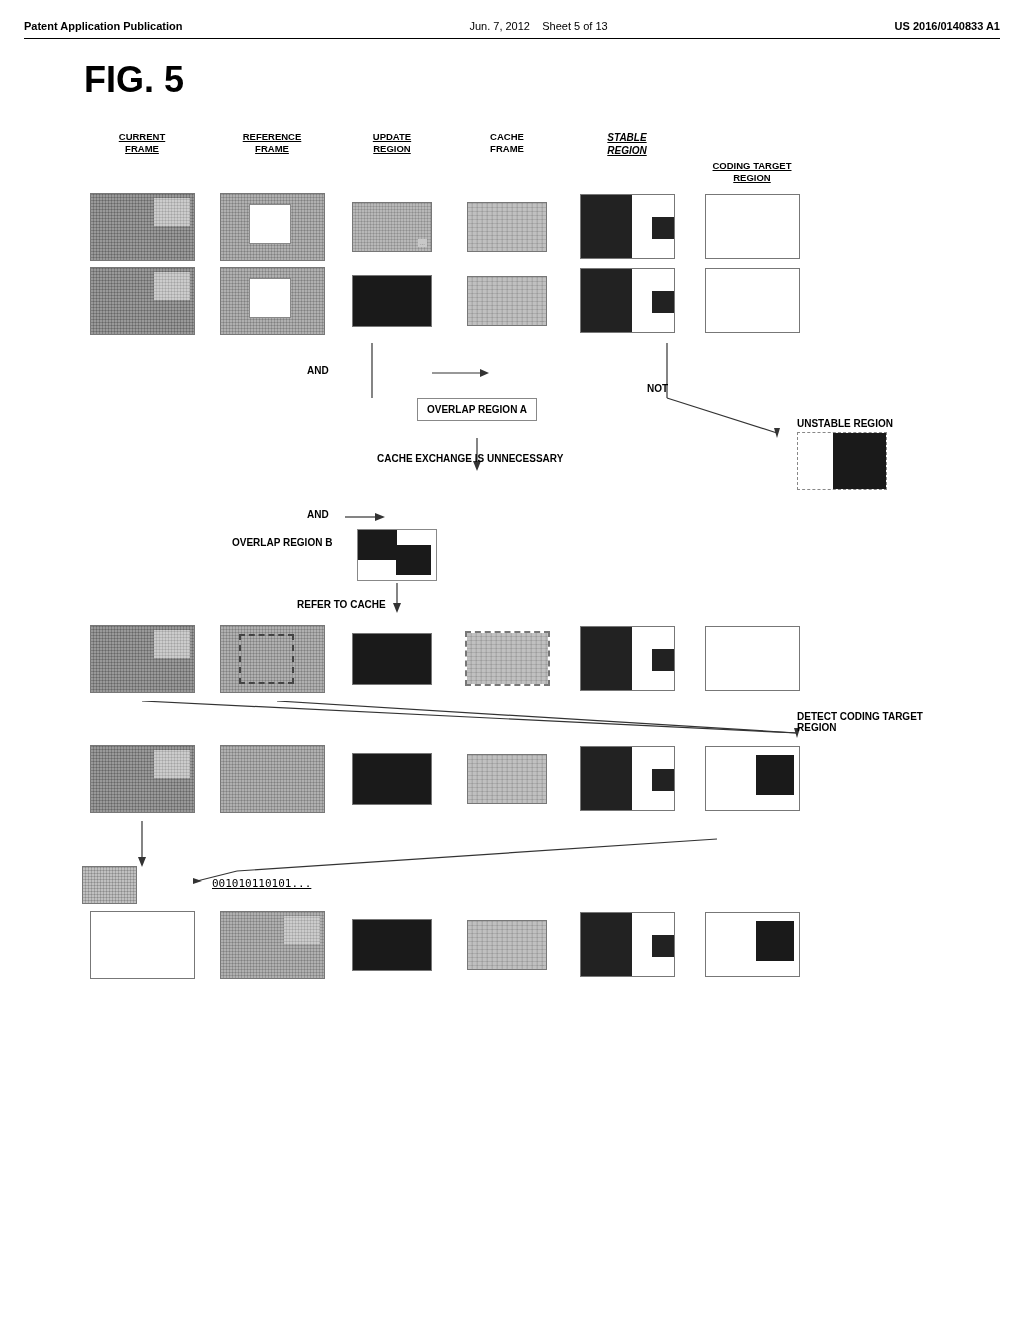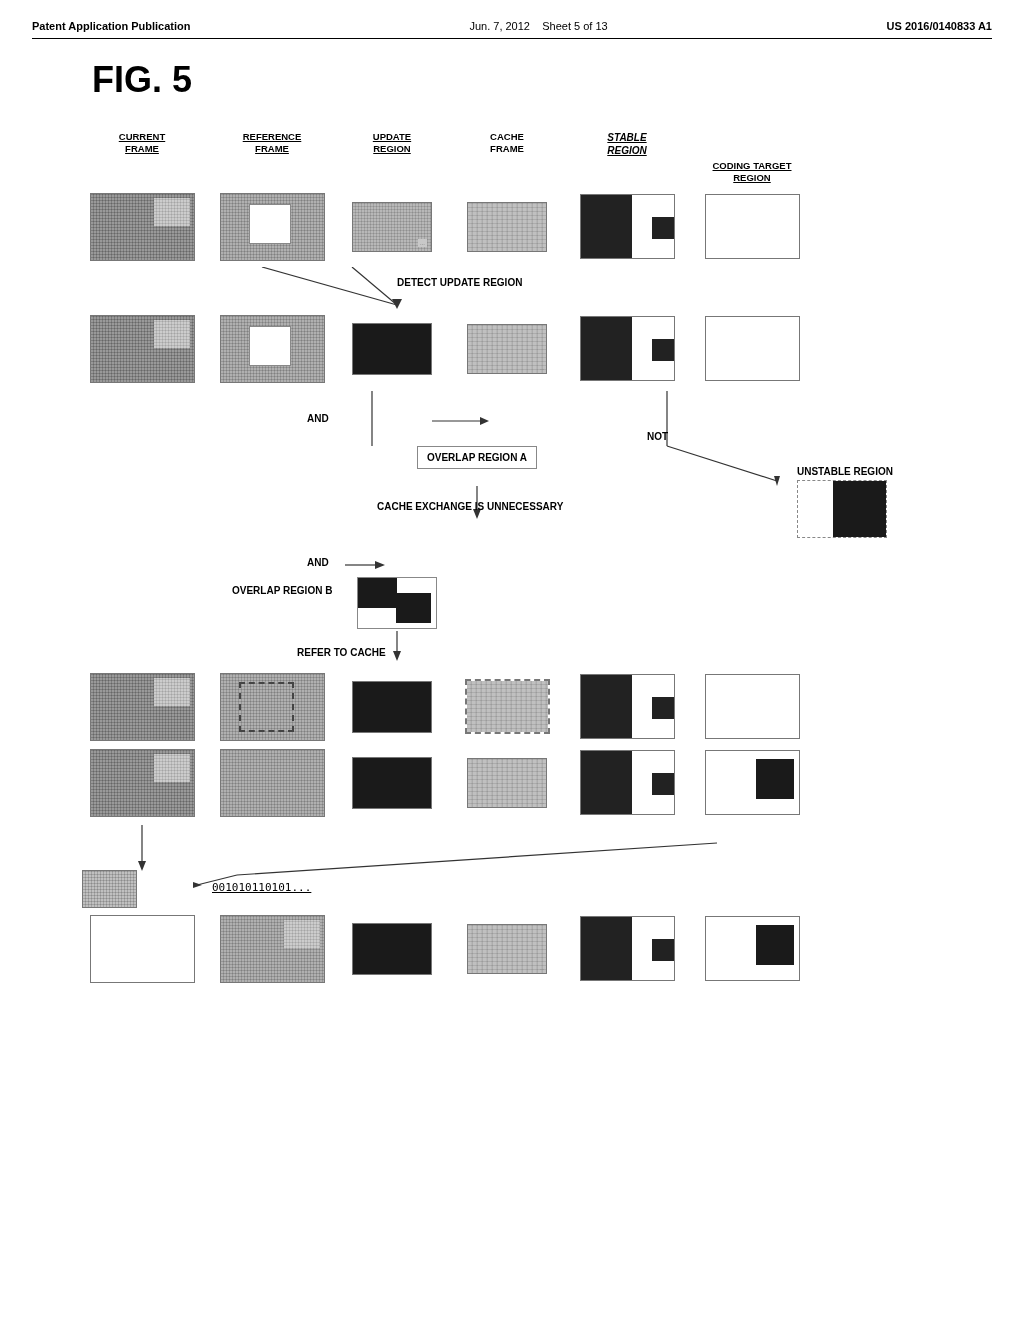--- a/index.html
+++ b/index.html
@@ -8,21 +8,21 @@
       min-height: 1320px;
       background: #fff;
       font-family: Arial, sans-serif;
       font-size: 12px;
       color: #000;
     }
 
     .page {
       width: 1024px;
       min-height: 1320px;
-      padding: 20px 32px;
+      padding: 20px 24px;
       position: relative;
     }
 
     
     .header {
       display: flex;
       justify-content: space-between;
       align-items: flex-start;
       border-bottom: 1px solid #000;
       padding-bottom: 6px;
@@ -120,31 +120,20 @@
 
           <div style="position:absolute;right:0;top:22px;width:22px;height:22px;background:#222;"></div>
         </div>
       </div>
 
       <div style="width:130px; display:flex; justify-content:center;">
         <div style="width:95px; height:65px; border:1px solid #777; background:white;"></div>
       </div>
     </div>
 
-    <div style="position:relative; height:46px; margin-bottom:2px;">
-
-      <svg width="870" height="46" style="position:absolute;top:0;left:0;">
-
-        <line x1="185" y1="0" x2="320" y2="38" stroke="#333" stroke-width="1.2"></line>
-        <line x1="275" y1="0" x2="320" y2="38" stroke="#333" stroke-width="1.2"></line>
-        <polygon points="320,42 315,32 325,32" fill="#333"></polygon>
-      </svg>
-      <div style="position:absolute; left:320px; top:10px; font-size:10px; font-weight:bold;">DETECT UPDATE
-REGION</div>
-    </div>
 
     <div style="display:flex; align-items:center; margin-bottom:8px;">
       <div style="width:130px; display:flex; justify-content:center;">
         <div style="width:105px; height:68px; border:1px solid #777; position:relative; overflow:hidden;">
           <div style="width:100%;height:100%;background:#999;background-image:repeating-linear-gradient(0deg,transparent,transparent 2px,rgba(0,0,0,0.18) 2px,rgba(0,0,0,0.18) 3px),repeating-linear-gradient(90deg,transparent,transparent 2px,rgba(0,0,0,0.18) 2px,rgba(0,0,0,0.18) 3px);"></div>
           <div style="position:absolute;top:4px;right:4px;width:36px;height:28px;background:#ccc;background-image:repeating-linear-gradient(0deg,transparent,transparent 2px,rgba(0,0,0,0.1) 2px,rgba(0,0,0,0.1) 3px),repeating-linear-gradient(90deg,transparent,transparent 2px,rgba(0,0,0,0.1) 2px,rgba(0,0,0,0.1) 3px);"></div>
         </div>
       </div>
       <div style="width:130px; display:flex; justify-content:center;">
         <div style="width:105px; height:68px; border:1px solid #777; position:relative; overflow:hidden;">
@@ -280,20 +269,30 @@
           <div style="position:absolute;right:0;top:0;width:45%;height:100%;background:white;"></div>
           <div style="position:absolute;right:0;top:22px;width:22px;height:22px;background:#222;"></div>
         </div>
       </div>
 
       <div style="width:130px; display:flex; justify-content:center;">
         <div style="width:95px; height:65px; border:1px solid #777; background:white;"></div>
       </div>
     </div>
 
+    <div style="position:relative; height:40px; margin-bottom:4px;">
+      <svg width="870" height="40" style="position:absolute;top:0;left:0;">
+
+        <line x1="65" y1="0" x2="720" y2="32" stroke="#333" stroke-width="1.2"></line>
+        <polygon points="717,27 723,27 720,37" fill="#333"></polygon>
+        <line x1="200" y1="0" x2="720" y2="32" stroke="#333" stroke-width="1.2"></line>
+      </svg>
+      <div style="position:absolute;left:720px;top:10px;font-size:10px;font-weight:bold;">DETECT CODING
+TARGET REGION</div>
+    </div>
 
     <div style="display:flex; align-items:center; margin-bottom:8px;">
       <div style="width:130px; display:flex; justify-content:center;">
         <div style="width:105px; height:68px; border:1px solid #777; position:relative; overflow:hidden;">
           <div style="width:100%;height:100%;background:#999;background-image:repeating-linear-gradient(0deg,transparent,transparent 2px,rgba(0,0,0,0.18) 2px,rgba(0,0,0,0.18) 3px),repeating-linear-gradient(90deg,transparent,transparent 2px,rgba(0,0,0,0.18) 2px,rgba(0,0,0,0.18) 3px);"></div>
           <div style="position:absolute;top:4px;right:4px;width:36px;height:28px;background:#ccc;background-image:repeating-linear-gradient(0deg,transparent,transparent 2px,rgba(0,0,0,0.1) 2px,rgba(0,0,0,0.1) 3px),repeating-linear-gradient(90deg,transparent,transparent 2px,rgba(0,0,0,0.1) 2px,rgba(0,0,0,0.1) 3px);"></div>
         </div>
       </div>
       <div style="width:130px; display:flex; justify-content:center;">
         <div style="width:105px; height:68px; border:1px solid #777; position:relative; overflow:hidden;">

